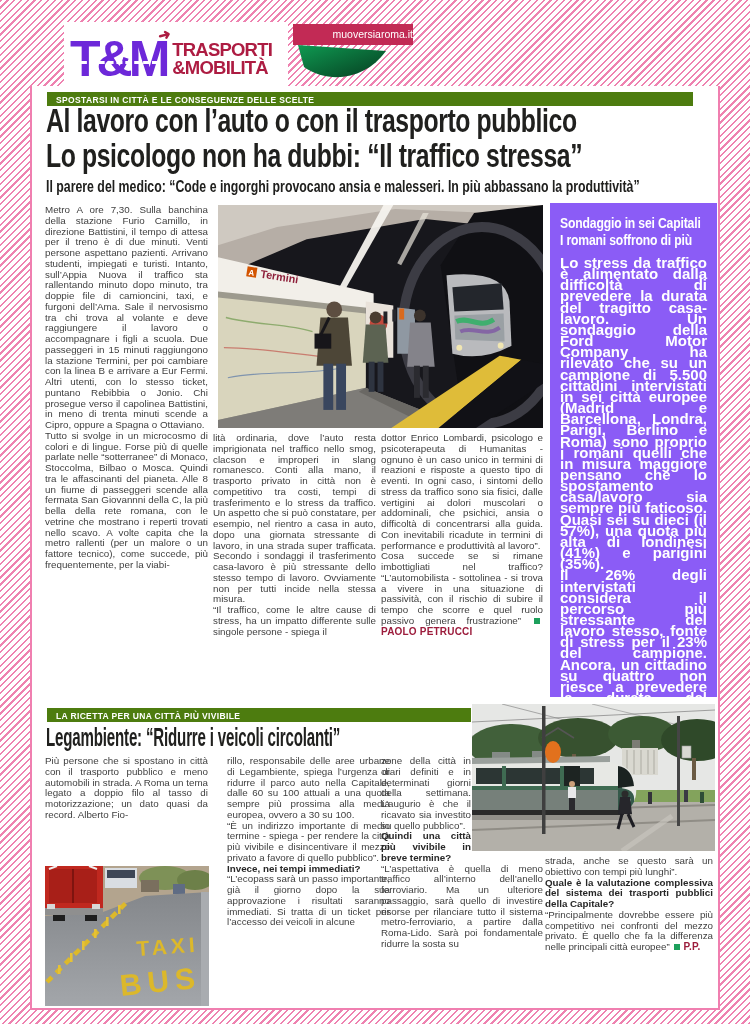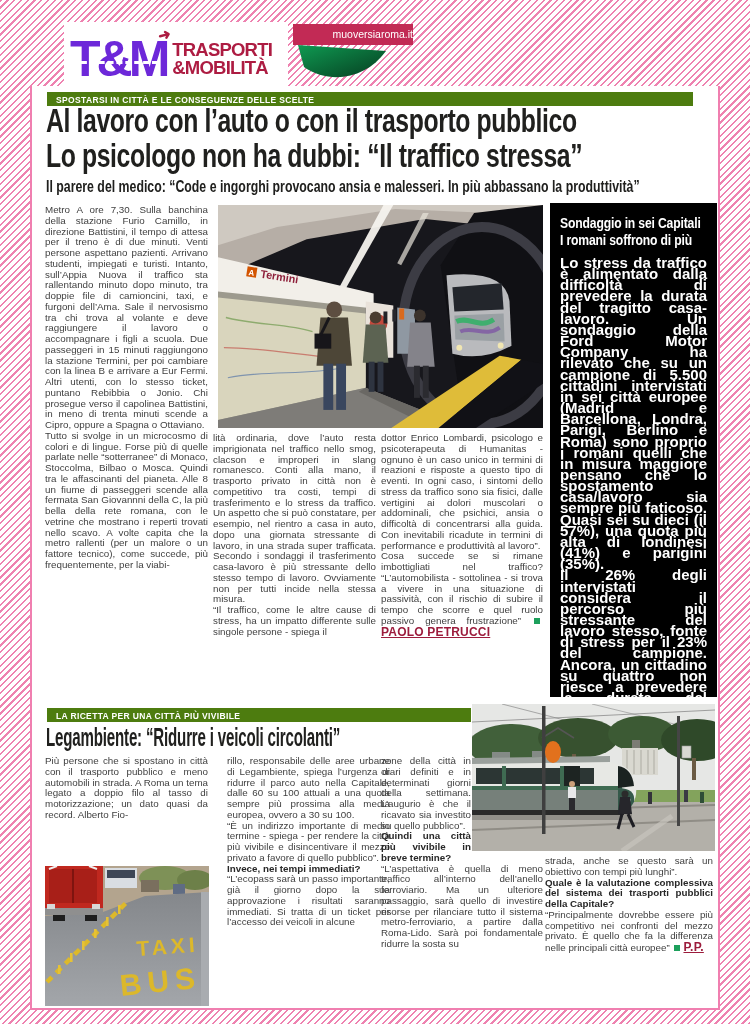--- a/index.html
+++ b/index.html
@@ -34,23 +34,23 @@
   .q{font-weight:bold;color:#282828;}
   .c1a{left:13px;top:119px;width:163px;height:497px;}
   .c2a{left:181px;top:347px;width:163px;height:269px;}
   .c3a{left:349px;top:347px;width:162px;height:269px;}
   .c1b{left:13px;top:670px;width:163px;height:108px;}
   .c2b{left:171px;top:670px;width:163px;height:252px;margin-left:24px;}
   .c3b{left:349px;top:670px;width:162px;height:252px;}
   .c4b{left:513px;top:770px;width:168px;height:152px;}
   .wrapSpacer{float:right;width:72px;height:88px;}
   .sq{display:inline-block;width:6px;height:6px;background:#1da05c;margin:0 3px 0 2px;}
-  .byline{color:#9c1c3c;font-weight:bold;font-size:12px;letter-spacing:0.2px;text-decoration:underline;}
+  .byline{color:#9c1c3c;font-weight:bold;font-size:10px;letter-spacing:0.2px;}
   
-  .sidebar{position:absolute;left:518px;top:117px;width:167px;height:494px;background:#000000;color:#fff;
+  .sidebar{position:absolute;left:518px;top:117px;width:167px;height:494px;background:#8b5cf6;color:#fff;
     padding:12px 10px;box-sizing:border-box;overflow:hidden;}
   .sidebar h3{margin:0 0 9px;font-size:14.5px;line-height:16.5px;font-weight:800;letter-spacing:-0.2px;
     width:122%;transform:scaleX(0.84);transform-origin:0 0;white-space:nowrap;}
   .sidebar p{margin:0;font-size:15px;line-height:11.15px;font-weight:bold;text-align:justify;}
   .sidebar .sig{font-style:italic;}
   
   .photo{position:absolute;display:block;}
   .metroP{left:186px;top:119px;width:325px;height:223px;}
   .tramP{left:440px;top:618px;width:243px;height:147px;}
   .taxiP{left:13px;top:780px;width:164px;height:140px;}

